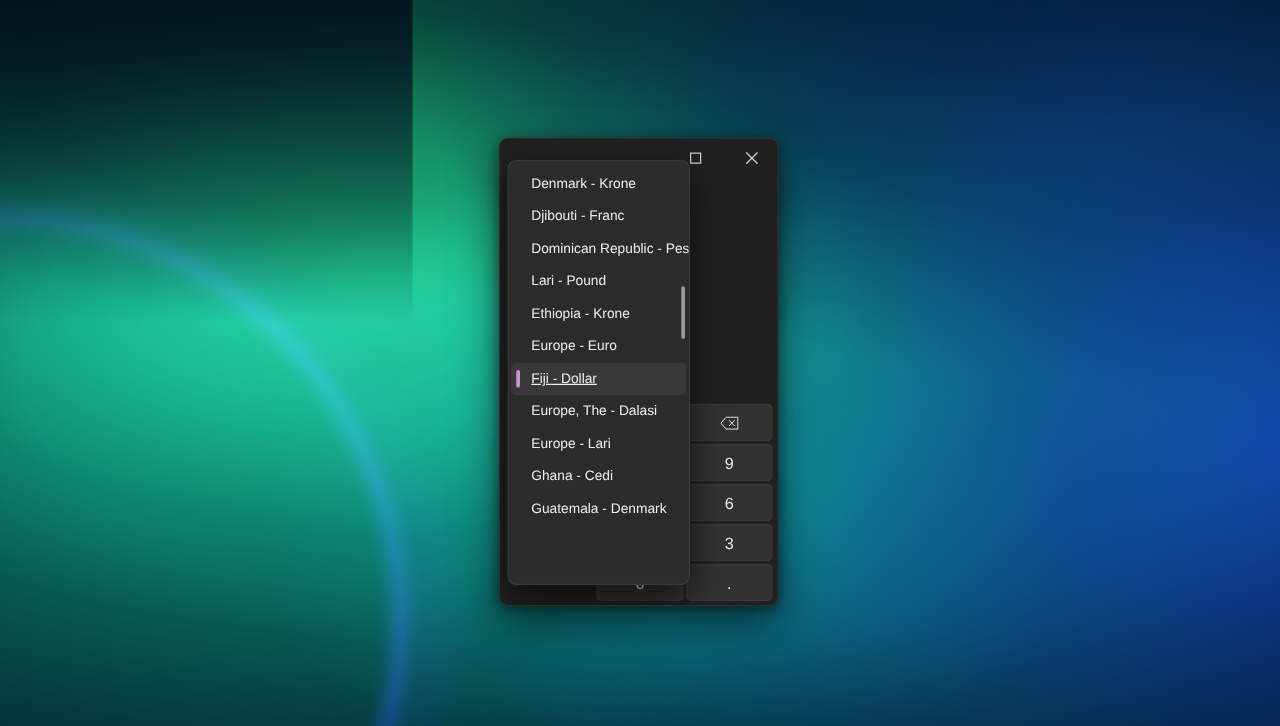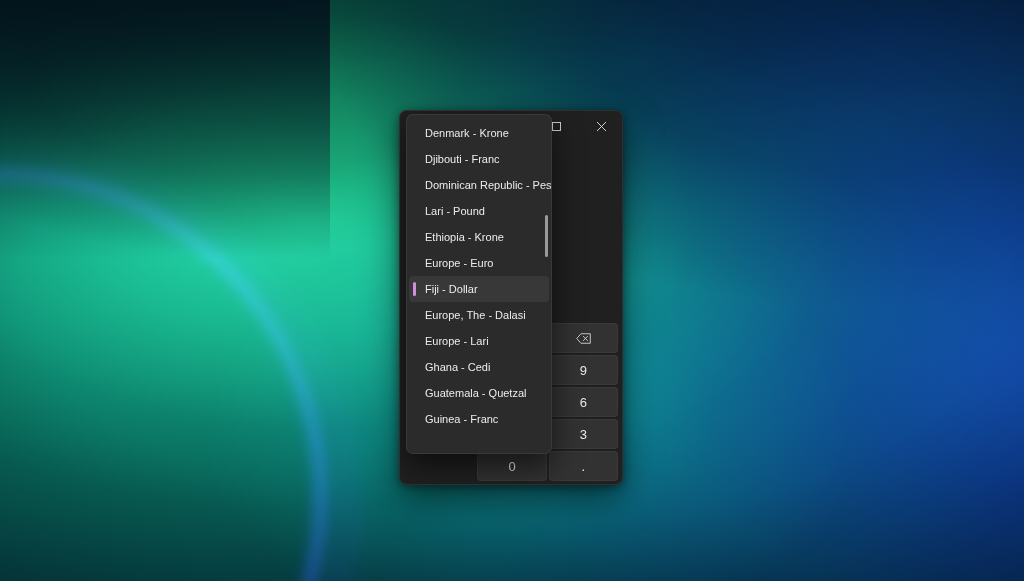--- a/index.html
+++ b/index.html
@@ -140,21 +140,21 @@
     justify-content: center;
     box-sizing: border-box;
   }
   .key.dim { color: #e9e9e9; }
   .key-blank { background: transparent; border: none; }
 
   
   #currency-flyout {
     position: absolute;
     left: 6px;
-    top: 3px;
+    top: 17px;
     width: 146px;
     height: 340px;
     background: #2b2b2b;
     border: 1px solid rgba(255,255,255,0.065);
     border-radius: 7px;
     box-shadow: 0 12px 30px rgba(0,0,0,0.6);
     overflow: hidden;
     box-sizing: border-box;
   }
   .flyout-list {
@@ -172,20 +172,21 @@
     display: flex;
     align-items: center;
     color: #ececec;
     font-size: 11px;
     padding-left: 16px;
     box-sizing: border-box;
     white-space: nowrap;
   }
   .flyout-item.selected {
     background: #383838;
+    text-decoration: underline;
   }
   .sel-bar {
     position: absolute;
     left: 4px;
     top: 50%;
     transform: translateY(-50%);
     width: 3px;
     height: 14px;
     border-radius: 2px;
     background: #cf8fdd;
@@ -292,24 +293,21 @@
           <div class="flyout-item">
             <span>Europe, The - Dalasi</span>
           </div>
           <div class="flyout-item">
             <span>Europe - Lari</span>
           </div>
           <div class="flyout-item">
             <span>Ghana - Cedi</span>
           </div>
           <div class="flyout-item">
-            <span>Guatemala - Quetzal</span>
-          </div>
-          <div class="flyout-item">
-            <span>Guinea - Franc</span>
+            <span>Guatemala - Denmark</span>
           </div>
         </div>
       <div class="flyout-scrollbar">
         <div class="flyout-thumb"></div>
       </div>
     </div>
 
   </div>
 </div>
 

